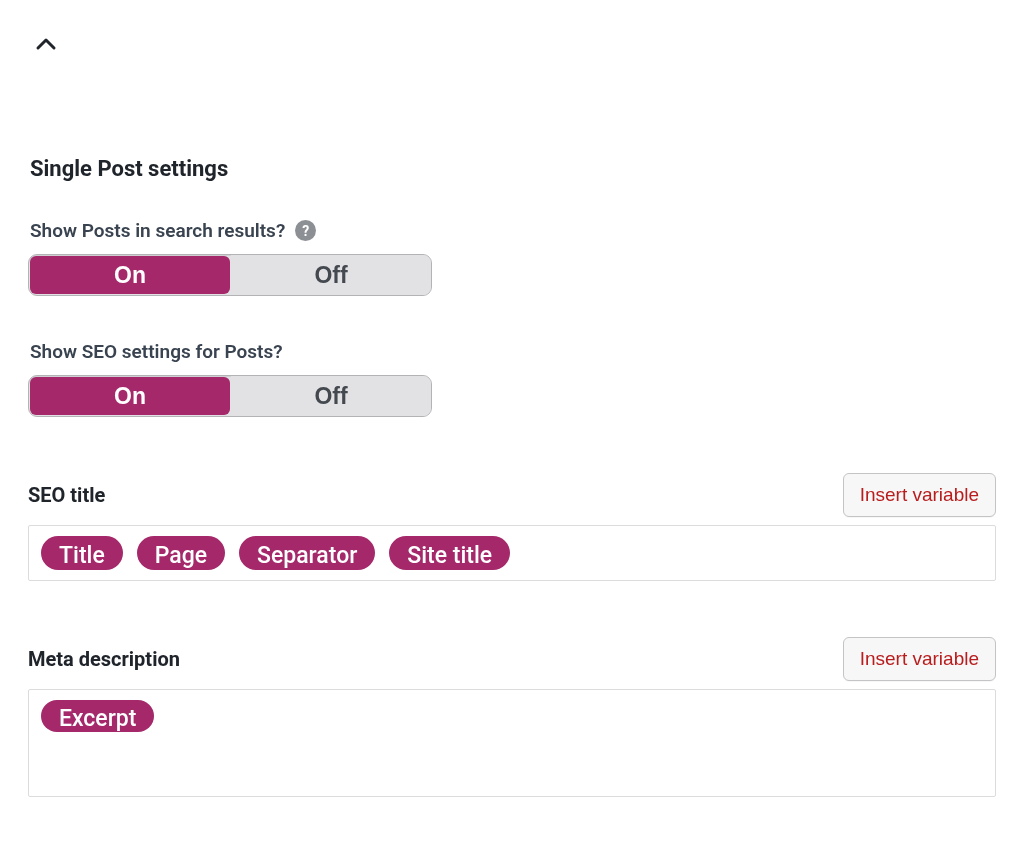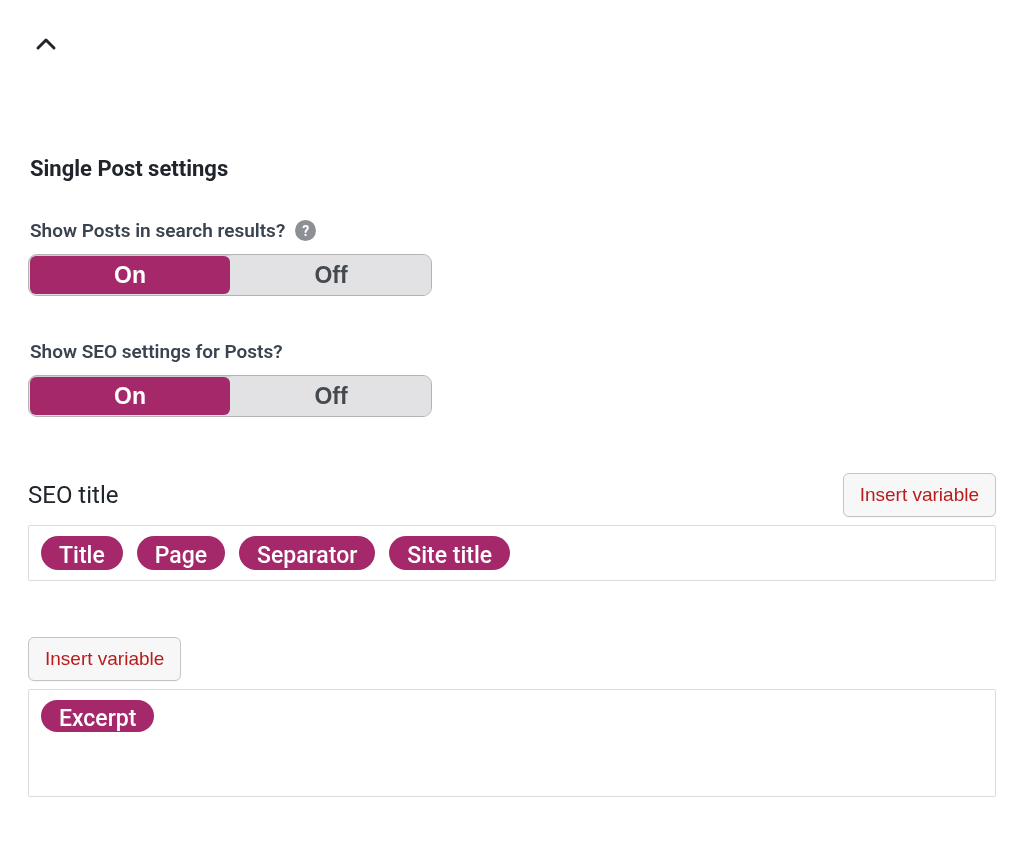--- a/index.html
+++ b/index.html
@@ -127,22 +127,22 @@
   }
 
   
   .field-row {
     display: flex;
     align-items: center;
     justify-content: space-between;
     margin: 56px 4px 8px 4px;
   }
   .field-label {
-    font-size: 24px;
-    font-weight: 400;
+    font-size: 20px;
+    font-weight: 700;
     color: var(--ink);
   }
   .insert-var-btn {
     font-size: 19px;
     font-weight: 500;
     color: #b91c1c;
     background: #f7f7f8;
     border: 1px solid #c4c4c7;
     border-radius: 6px;
     padding: 10px 16px;
@@ -216,19 +216,20 @@
     <button class="insert-var-btn">Insert variable</button>
   </div>
   <div class="var-box">
       <span class="pill">Title</span>
       <span class="pill">Page</span>
       <span class="pill">Separator</span>
       <span class="pill">Site title</span>
     </div>
 
   <div class="field-row">
+    <div class="field-label">Meta description</div>
     <button class="insert-var-btn">Insert variable</button>
   </div>
   <div class="var-box tall">
       <span class="pill">Excerpt</span>
     </div>
 
 </div>
 
 </body></html>

